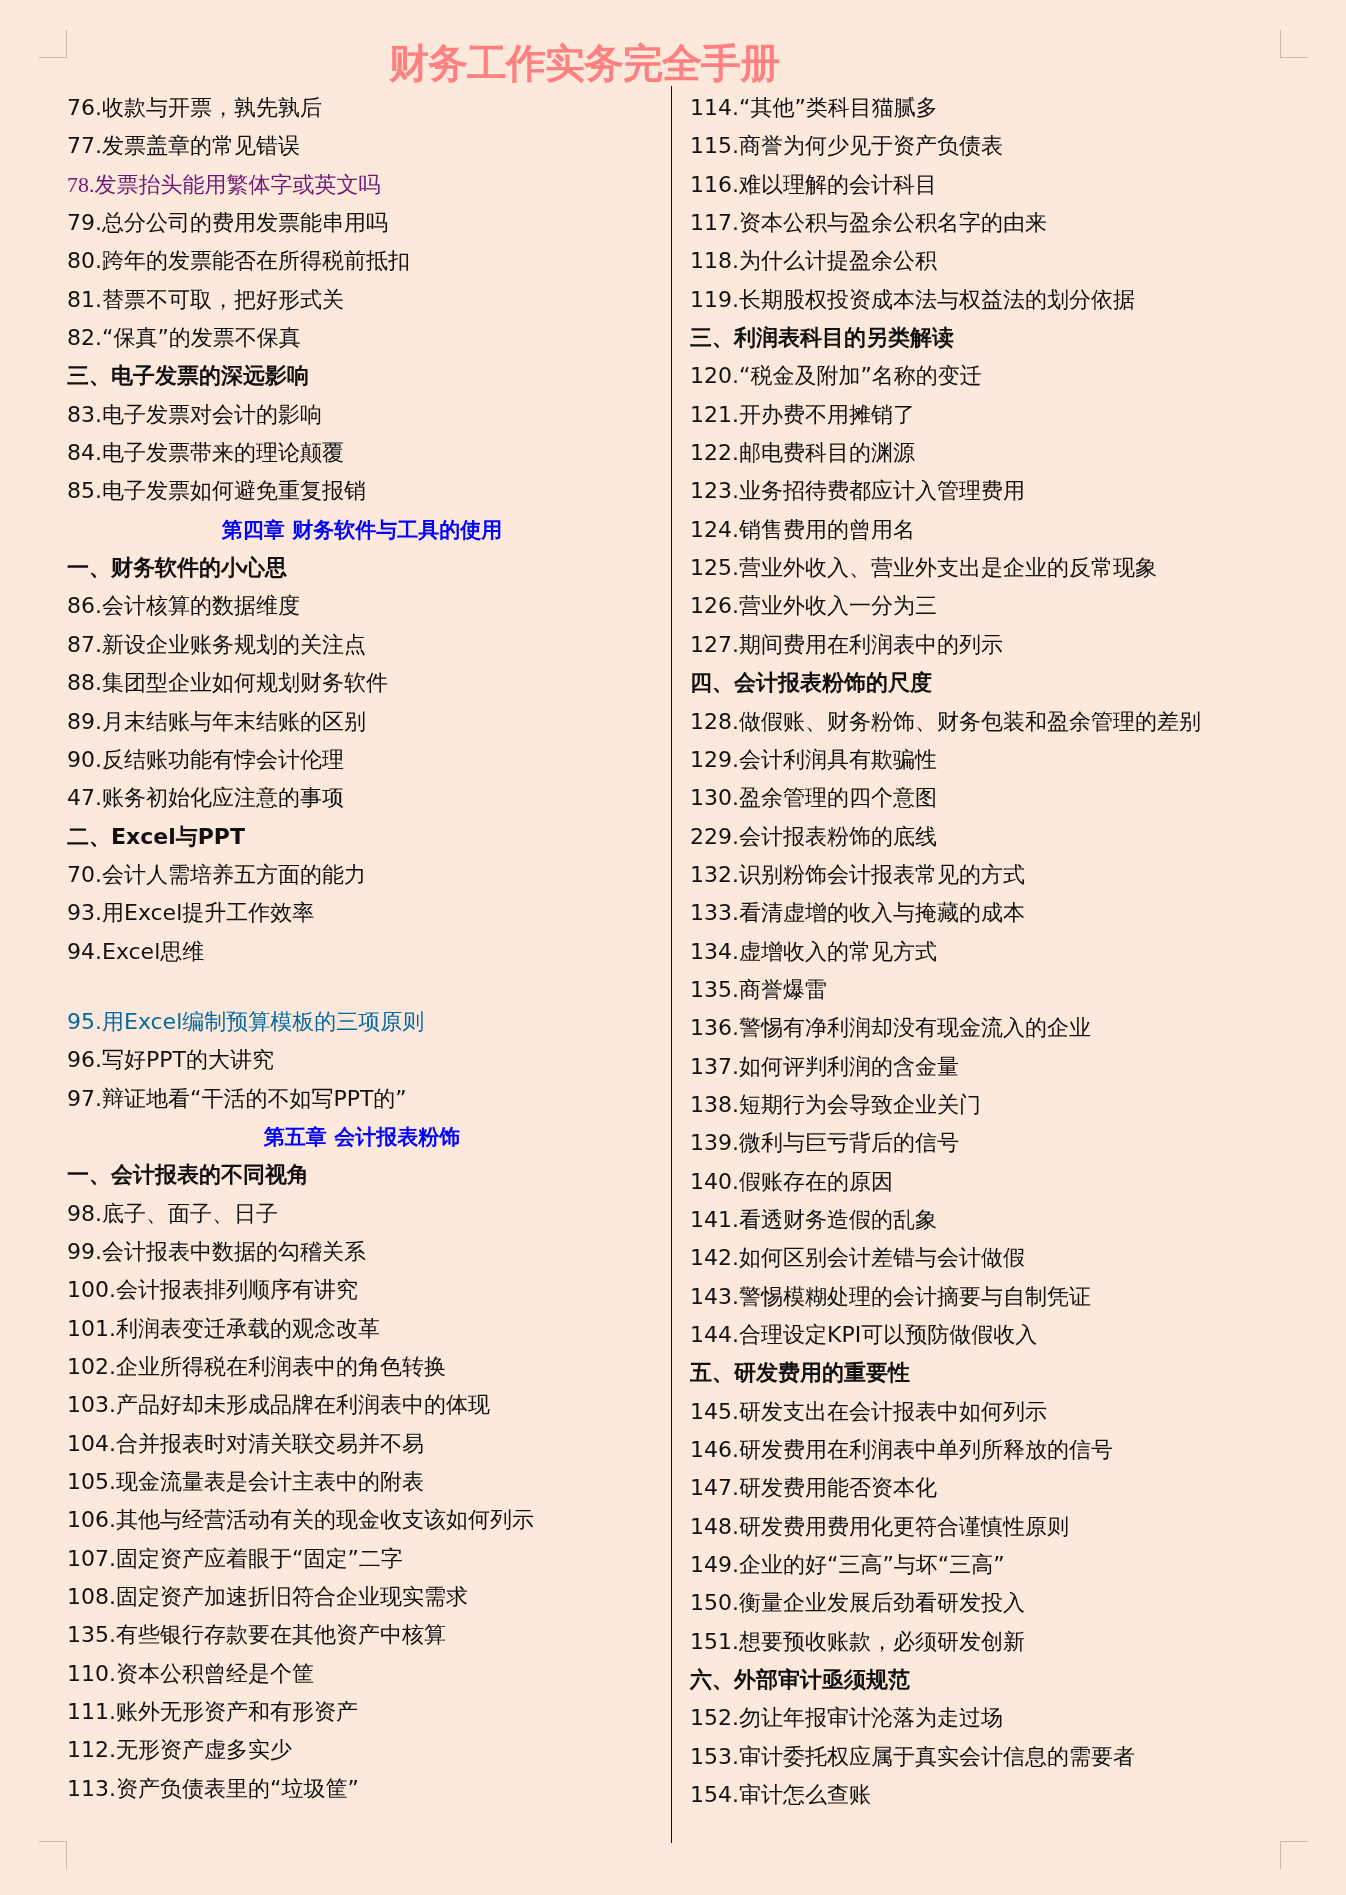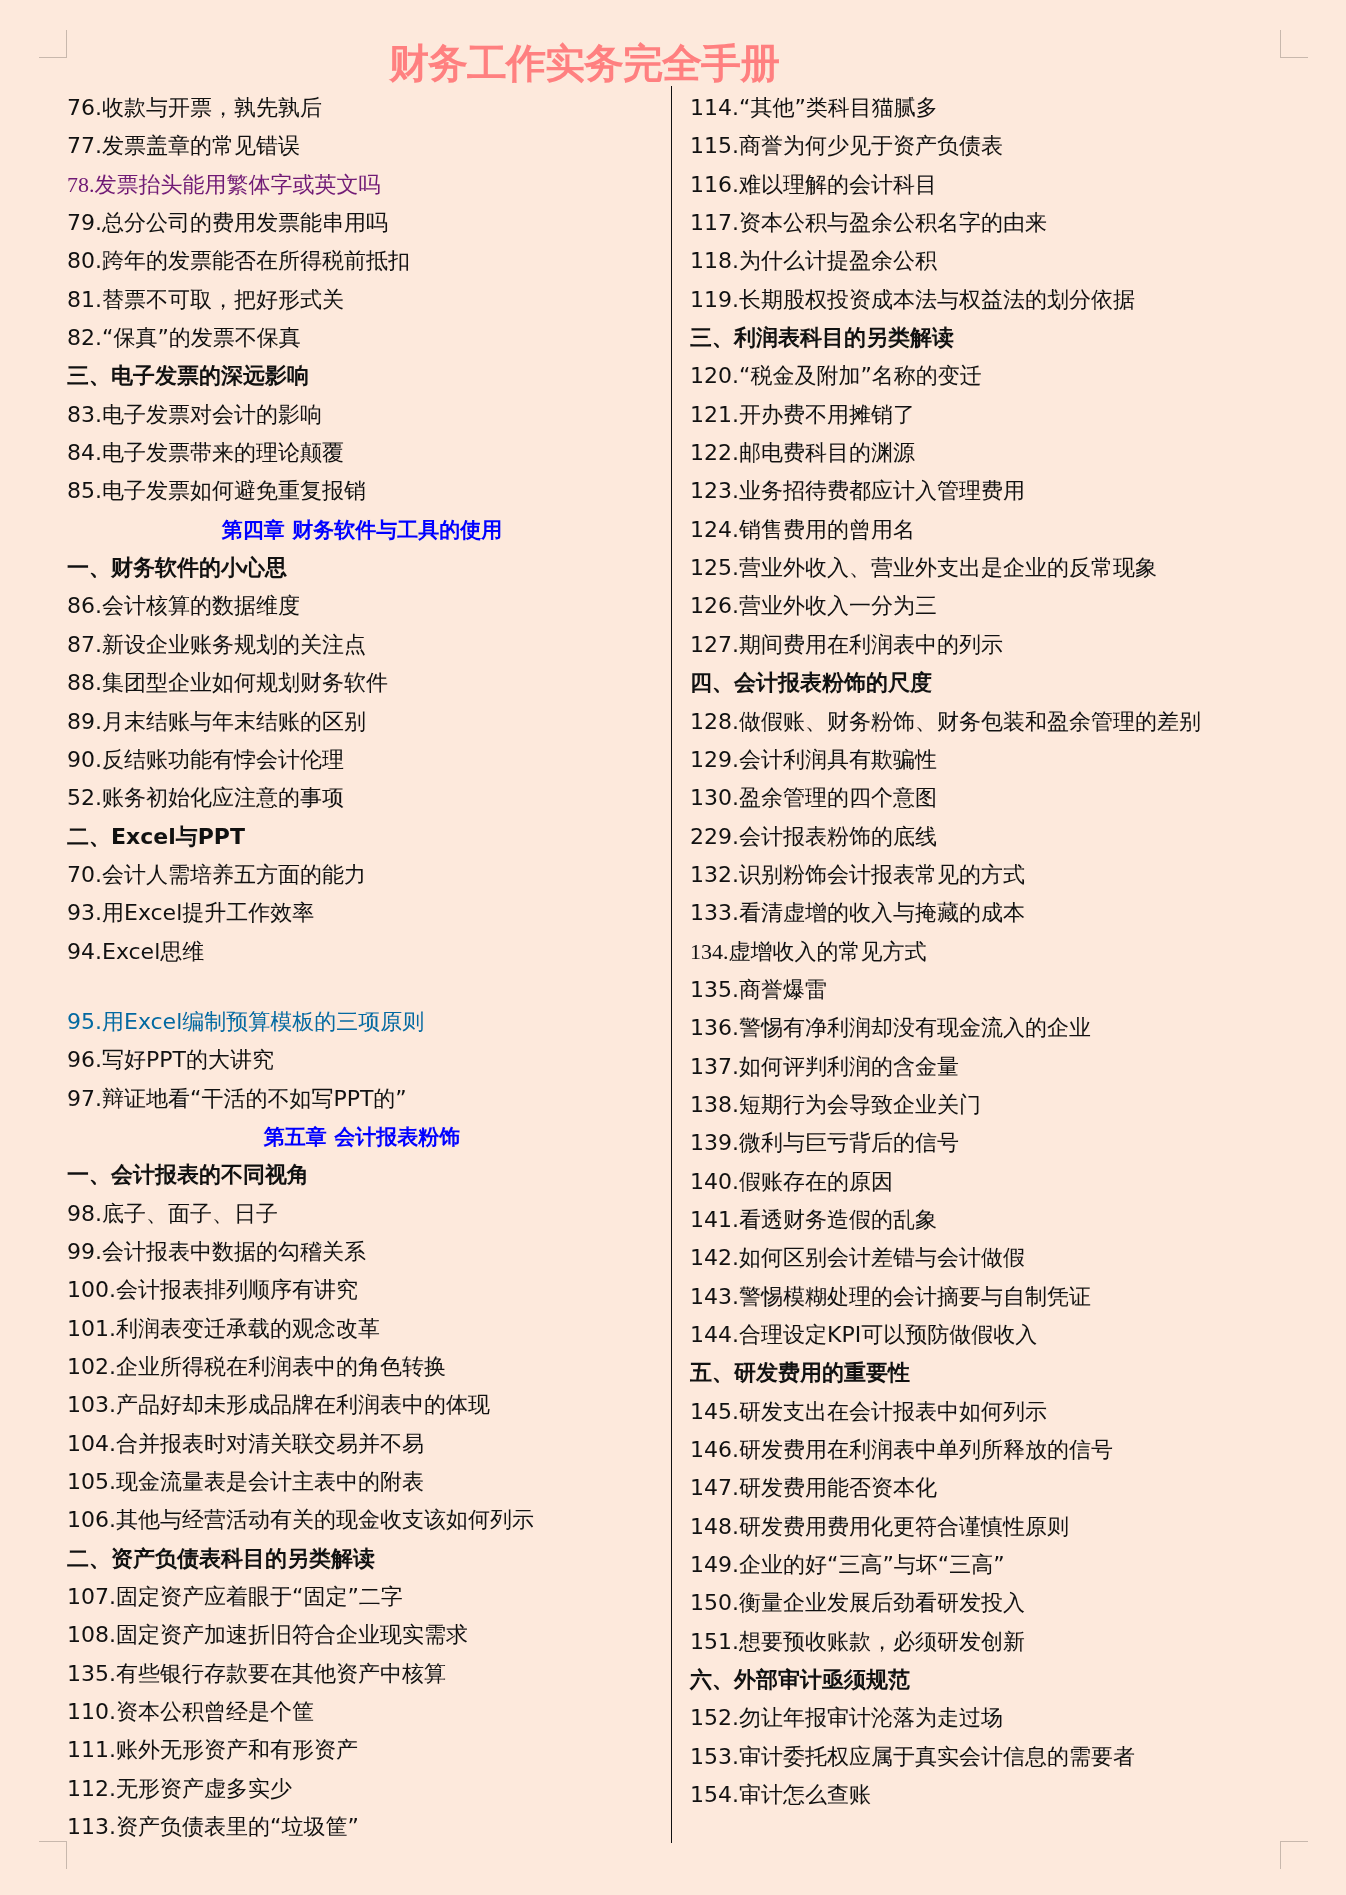--- a/index.html
+++ b/index.html
@@ -93,40 +93,39 @@
     <div class="row item" style="color: rgb(17, 17, 17);">83.电子发票对会计的影响</div>
     <div class="row item" style="color: rgb(17, 17, 17);">84.电子发票带来的理论颠覆</div>
     <div class="row item" style="color: rgb(17, 17, 17);">85.电子发票如何避免重复报销</div>
     <div class="row chapter" style="color: rgb(0, 0, 255);">第四章 财务软件与工具的使用</div>
     <div class="row section" style="color: rgb(17, 17, 17);">一、财务软件的小心思</div>
     <div class="row item" style="color: rgb(17, 17, 17);">86.会计核算的数据维度</div>
     <div class="row item" style="color: rgb(17, 17, 17);">87.新设企业账务规划的关注点</div>
     <div class="row item" style="color: rgb(17, 17, 17);">88.集团型企业如何规划财务软件</div>
     <div class="row item" style="color: rgb(17, 17, 17);">89.月末结账与年末结账的区别</div>
     <div class="row item" style="color: rgb(17, 17, 17);">90.反结账功能有悖会计伦理</div>
-    <div class="row item" style="color: rgb(17, 17, 17);">52.账务初始化应注意的事项</div>
+    <div class="row item" style="color: rgb(17, 17, 17);">47.账务初始化应注意的事项</div>
     <div class="row section" style="color: rgb(17, 17, 17);">二、Excel与PPT</div>
     <div class="row item" style="color: rgb(17, 17, 17);">70.会计人需培养五方面的能力</div>
     <div class="row item" style="color: rgb(17, 17, 17);">93.用Excel提升工作效率</div>
     <div class="row item" style="color: rgb(17, 17, 17);">94.Excel思维</div>
     <div class="row item" style="color: #0369a1; margin-top: 32px;">95.用Excel编制预算模板的三项原则</div>
     <div class="row item" style="color: rgb(17, 17, 17);">96.写好PPT的大讲究</div>
     <div class="row item" style="color: rgb(17, 17, 17);">97.辩证地看“干活的不如写PPT的”</div>
     <div class="row chapter" style="color: rgb(0, 0, 255);">第五章 会计报表粉饰</div>
     <div class="row section" style="color: rgb(17, 17, 17);">一、会计报表的不同视角</div>
     <div class="row item" style="color: rgb(17, 17, 17);">98.底子、面子、日子</div>
     <div class="row item" style="color: rgb(17, 17, 17);">99.会计报表中数据的勾稽关系</div>
     <div class="row item" style="color: rgb(17, 17, 17);">100.会计报表排列顺序有讲究</div>
     <div class="row item" style="color: rgb(17, 17, 17);">101.利润表变迁承载的观念改革</div>
     <div class="row item" style="color: rgb(17, 17, 17);">102.企业所得税在利润表中的角色转换</div>
     <div class="row item" style="color: rgb(17, 17, 17);">103.产品好却未形成品牌在利润表中的体现</div>
     <div class="row item" style="color: rgb(17, 17, 17);">104.合并报表时对清关联交易并不易</div>
     <div class="row item" style="color: rgb(17, 17, 17);">105.现金流量表是会计主表中的附表</div>
     <div class="row item" style="color: rgb(17, 17, 17);">106.其他与经营活动有关的现金收支该如何列示</div>
-    <div class="row section" style="color: rgb(17, 17, 17);">二、资产负债表科目的另类解读</div>
     <div class="row item" style="color: rgb(17, 17, 17);">107.固定资产应着眼于“固定”二字</div>
     <div class="row item" style="color: rgb(17, 17, 17);">108.固定资产加速折旧符合企业现实需求</div>
     <div class="row item" style="color: rgb(17, 17, 17);">135.有些银行存款要在其他资产中核算</div>
     <div class="row item" style="color: rgb(17, 17, 17);">110.资本公积曾经是个筐</div>
     <div class="row item" style="color: rgb(17, 17, 17);">111.账外无形资产和有形资产</div>
     <div class="row item" style="color: rgb(17, 17, 17);">112.无形资产虚多实少</div>
     <div class="row item" style="color: rgb(17, 17, 17);">113.资产负债表里的“垃圾筐”</div>
   </div>
 <div class="col right" id="col-right">
     <div class="row item" style="color: rgb(17, 17, 17);">114.“其他”类科目猫腻多</div>
@@ -144,21 +143,21 @@
     <div class="row item" style="color: rgb(17, 17, 17);">125.营业外收入、营业外支出是企业的反常现象</div>
     <div class="row item" style="color: rgb(17, 17, 17);">126.营业外收入一分为三</div>
     <div class="row item" style="color: rgb(17, 17, 17);">127.期间费用在利润表中的列示</div>
     <div class="row section" style="color: rgb(17, 17, 17);">四、会计报表粉饰的尺度</div>
     <div class="row item" style="color: rgb(17, 17, 17);">128.做假账、财务粉饰、财务包装和盈余管理的差别</div>
     <div class="row item" style="color: rgb(17, 17, 17);">129.会计利润具有欺骗性</div>
     <div class="row item" style="color: rgb(17, 17, 17);">130.盈余管理的四个意图</div>
     <div class="row item" style="color: rgb(17, 17, 17);">229.会计报表粉饰的底线</div>
     <div class="row item" style="color: rgb(17, 17, 17);">132.识别粉饰会计报表常见的方式</div>
     <div class="row item" style="color: rgb(17, 17, 17);">133.看清虚增的收入与掩藏的成本</div>
-    <div class="row item" style="color: rgb(17, 17, 17); font-family: Liberation Serif, serif;">134.虚增收入的常见方式</div>
+    <div class="row item" style="color: rgb(17, 17, 17);">134.虚增收入的常见方式</div>
     <div class="row item" style="color: rgb(17, 17, 17);">135.商誉爆雷</div>
     <div class="row item" style="color: rgb(17, 17, 17);">136.警惕有净利润却没有现金流入的企业</div>
     <div class="row item" style="color: rgb(17, 17, 17);">137.如何评判利润的含金量</div>
     <div class="row item" style="color: rgb(17, 17, 17);">138.短期行为会导致企业关门</div>
     <div class="row item" style="color: rgb(17, 17, 17);">139.微利与巨亏背后的信号</div>
     <div class="row item" style="color: rgb(17, 17, 17);">140.假账存在的原因</div>
     <div class="row item" style="color: rgb(17, 17, 17);">141.看透财务造假的乱象</div>
     <div class="row item" style="color: rgb(17, 17, 17);">142.如何区别会计差错与会计做假</div>
     <div class="row item" style="color: rgb(17, 17, 17);">143.警惕模糊处理的会计摘要与自制凭证</div>
     <div class="row item" style="color: rgb(17, 17, 17);">144.合理设定KPI可以预防做假收入</div>

